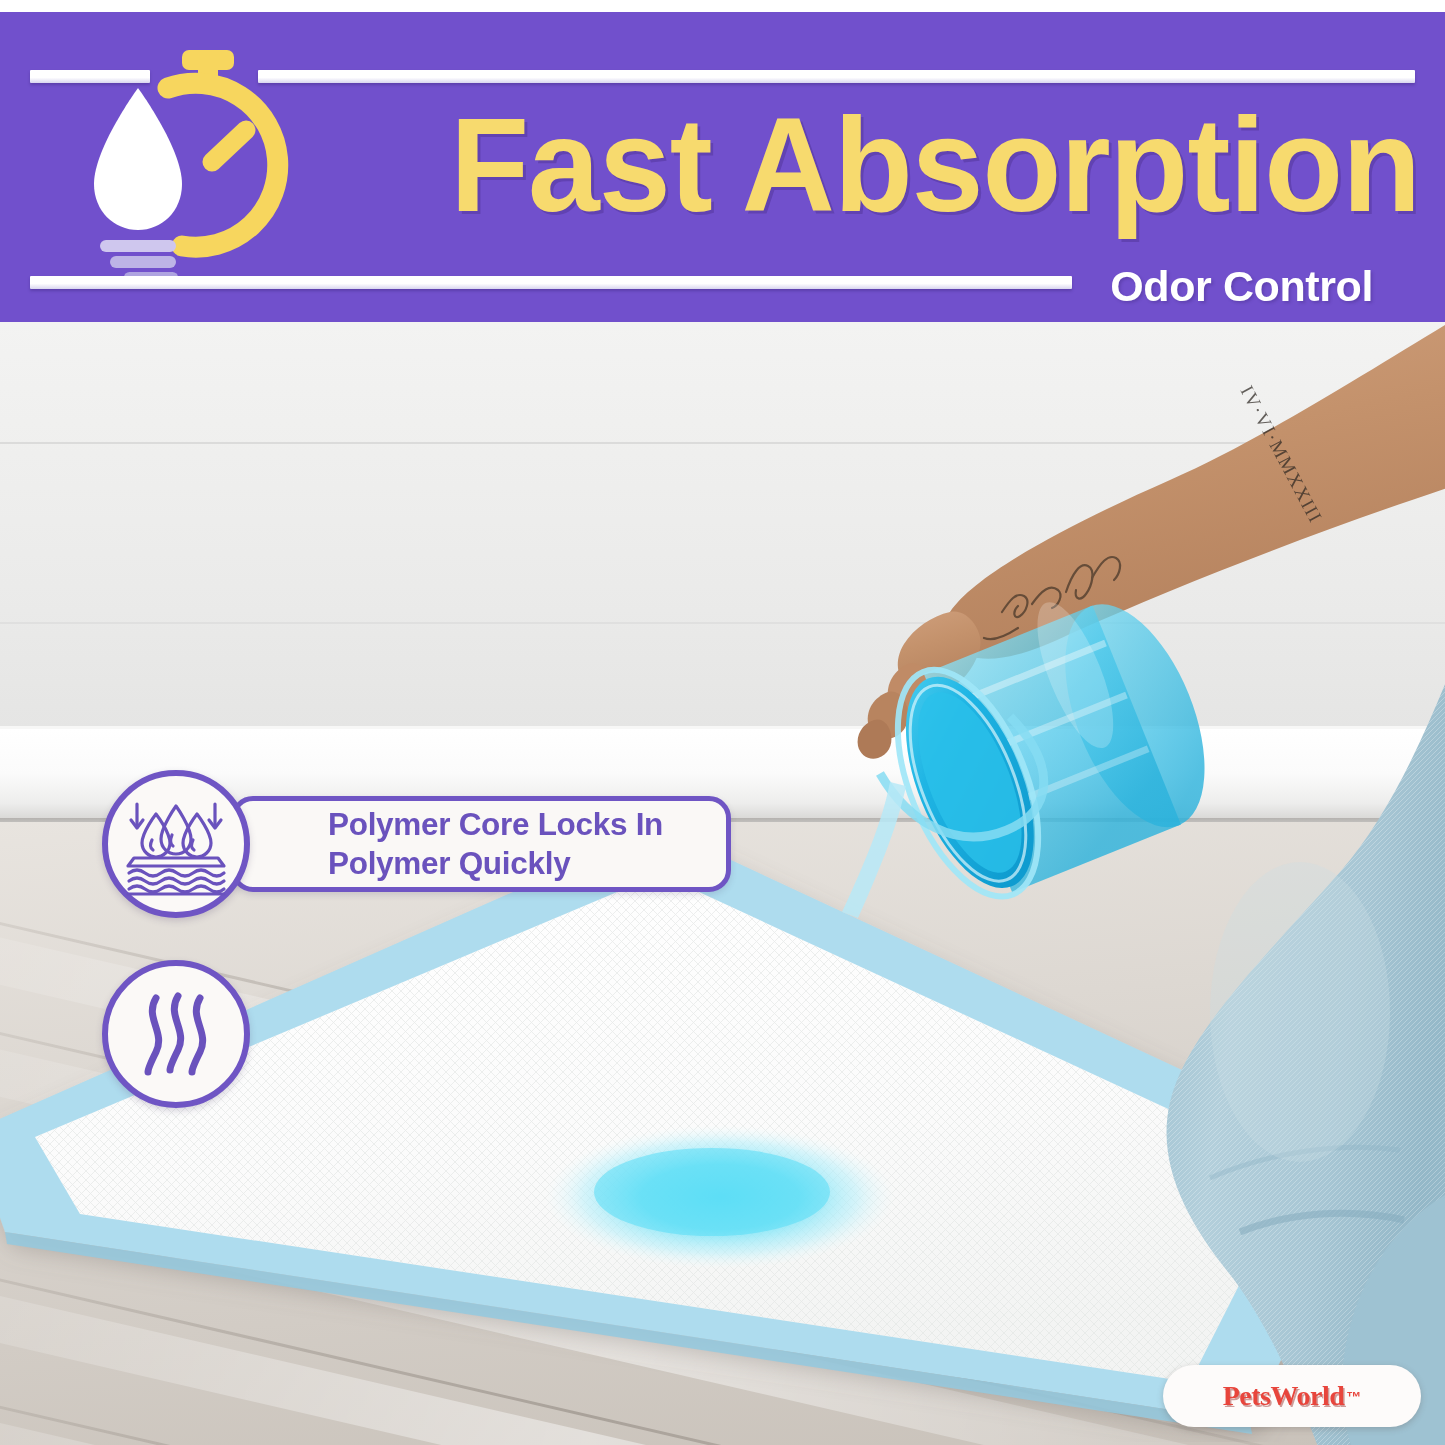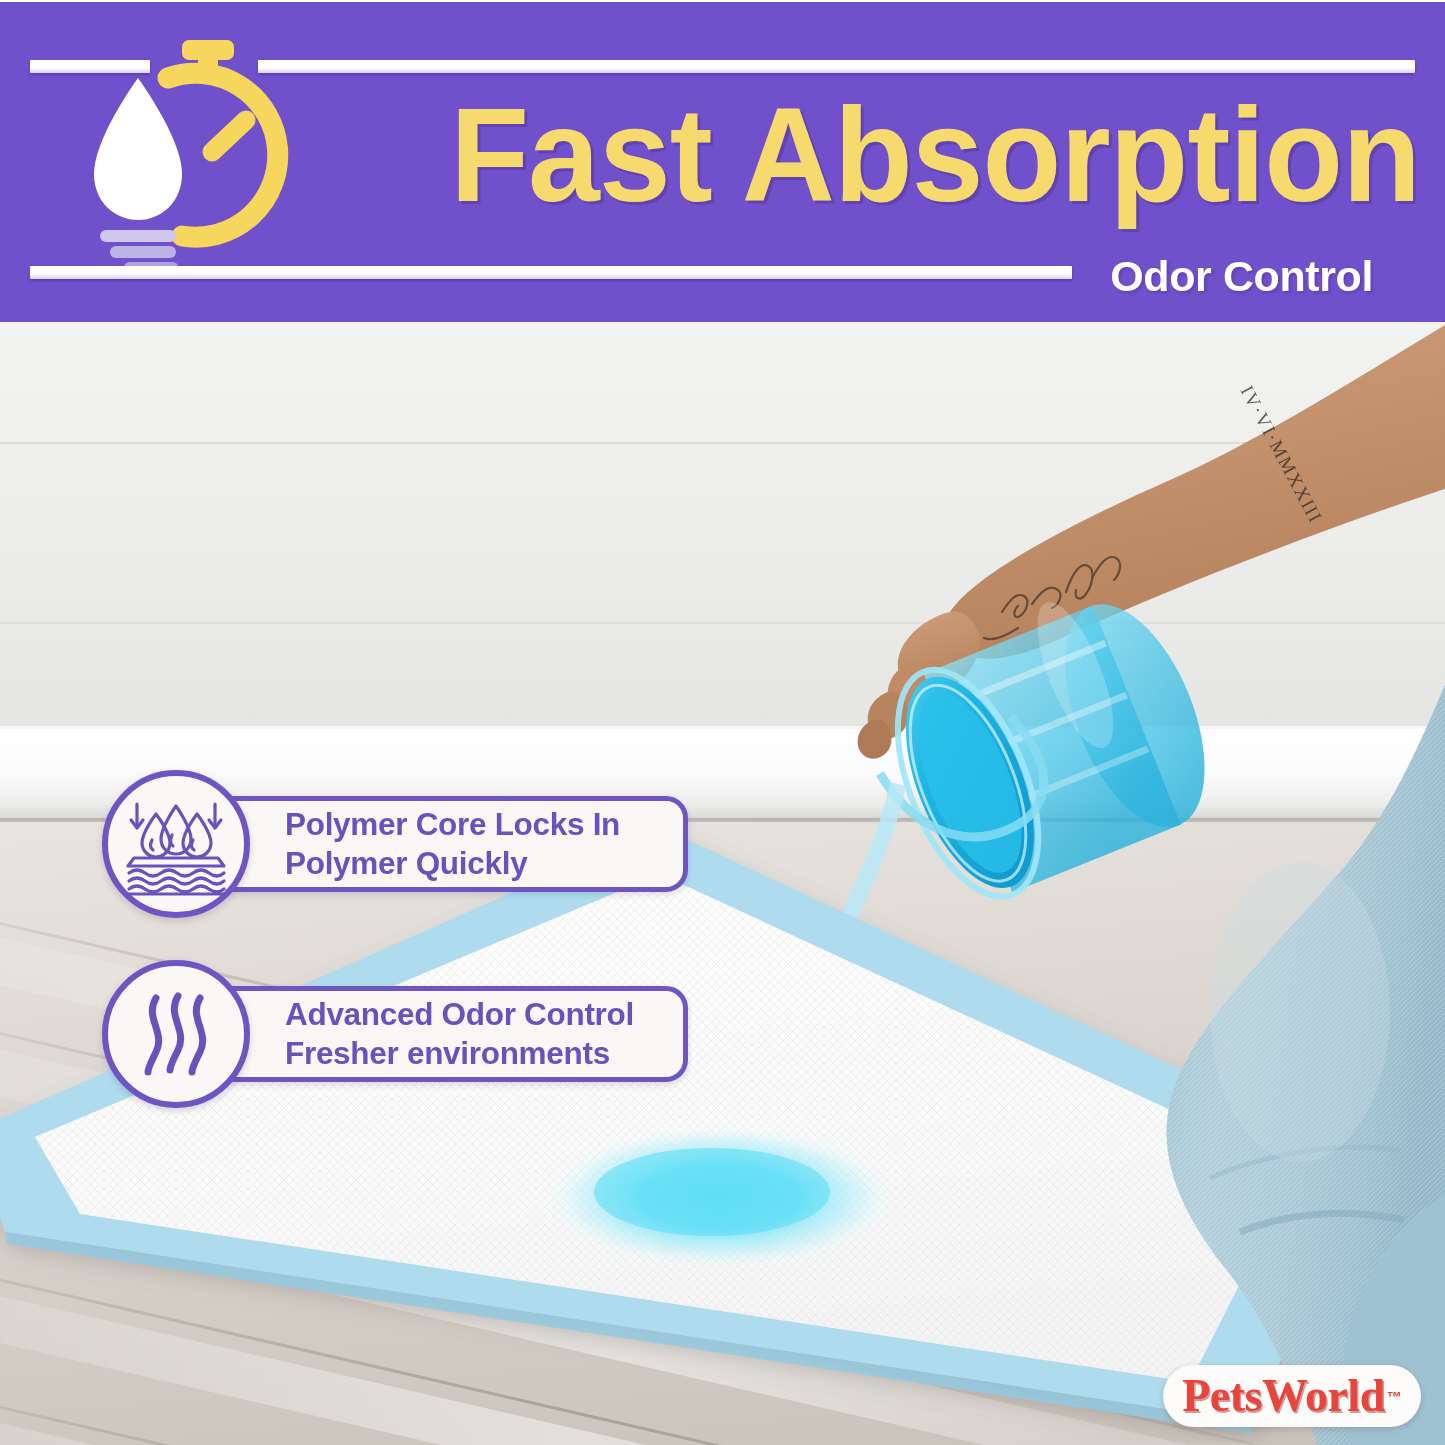--- a/index.html
+++ b/index.html
@@ -5,21 +5,21 @@
   * { box-sizing: border-box; margin: 0; padding: 0; }
   html, body {
     width: 1445px; height: 1445px;
     font-family: "Liberation Sans", sans-serif;
     overflow: hidden; background: #ffffff;
   }
   #page { position: relative; width: 1445px; height: 1445px; overflow: hidden; }
 
   
   .header-banner {
-    position: absolute; left: 0; top: 2px; width: 1445px; height: 322px;
+    position: absolute; left: 0; top: 12px; width: 1445px; height: 322px;
     background: #7150cc;
   }
   .rule {
     position: absolute; height: 13px; background: #ffffff;
     border-radius: 1px;
     box-shadow: 0 2px 3px rgba(40,20,90,0.28);
     background: linear-gradient(180deg,#ffffff 0%,#ffffff 58%,#d9d6ef 100%);
   }
   .rule-top-left  { left: 30px;  top: 58px;  width: 120px; }
   .rule-top-right { left: 258px; top: 58px;  width: 1157px; }
@@ -99,34 +99,34 @@
   
   .brand-pill {
     position: absolute; left: 1163px; top: 1365px;
     width: 258px; height: 62px; border-radius: 31px;
     background: #fdfbfa;
     box-shadow: 0 2px 6px rgba(90,80,75,0.28);
     display: flex; align-items: center; justify-content: center;
   }
   .brand-text {
     font-family: "Liberation Serif", serif;
-    font-weight: 700; font-size: 46px; line-height: 42px;
+    font-weight: 700; font-size: 28px; line-height: 42px;
     color: #e8453c; letter-spacing: -0.5px;
     text-shadow: 1.5px 1.5px 0 rgba(150,40,35,0.45);
     white-space: nowrap;
   }
   .brand-tm {
     font-family: "Liberation Sans", sans-serif;
     font-size: 15px; font-weight: 700; color: #e8453c;
     vertical-align: super; margin-left: 2px;
   }
 
   
   .badge {
-    position: absolute; display: flex; align-items: center;
+    position: absolute; display: flex; align-items: center; gap: 43px;
   }
   .badge-1 { left: 102px; top: 448px; }
   .badge-2 { left: 102px; top: 638px; }
 
   .badge-pill {
     position: relative; margin-left: -62px;
     height: 96px; min-width: 500px;
     border: 5px solid #6f55c4;
     border-radius: 22px;
     background: #faf8f6;
@@ -361,26 +361,20 @@
     </div>
 
     <div class="badge badge-2">
       <div class="badge-circle">
         <svg width="100" height="100" viewBox="0 0 100 100" fill="none" stroke="#6a52bd" stroke-width="7" stroke-linecap="round">
           <path d="M 30 14 C 18 34 40 48 30 68 C 25 78 22 84 22 88"></path>
           <path d="M 52 12 C 40 32 62 46 52 66 C 47 76 44 82 44 86"></path>
           <path d="M 74 14 C 62 34 84 48 74 68 C 69 78 66 84 66 88"></path>
         </svg>
       </div>
-      <div class="badge-pill">
-        <div>
-          <div class="badge-text">Advanced Odor Control</div>
-          <div class="badge-text">Fresher environments</div>
-        </div>
-      </div>
     </div>
 
   </div>
 
   <div class="brand-pill">
     <span class="brand-text">PetsWorld</span>
       <span class="brand-tm">™</span>
   </div>
 
 </div>

